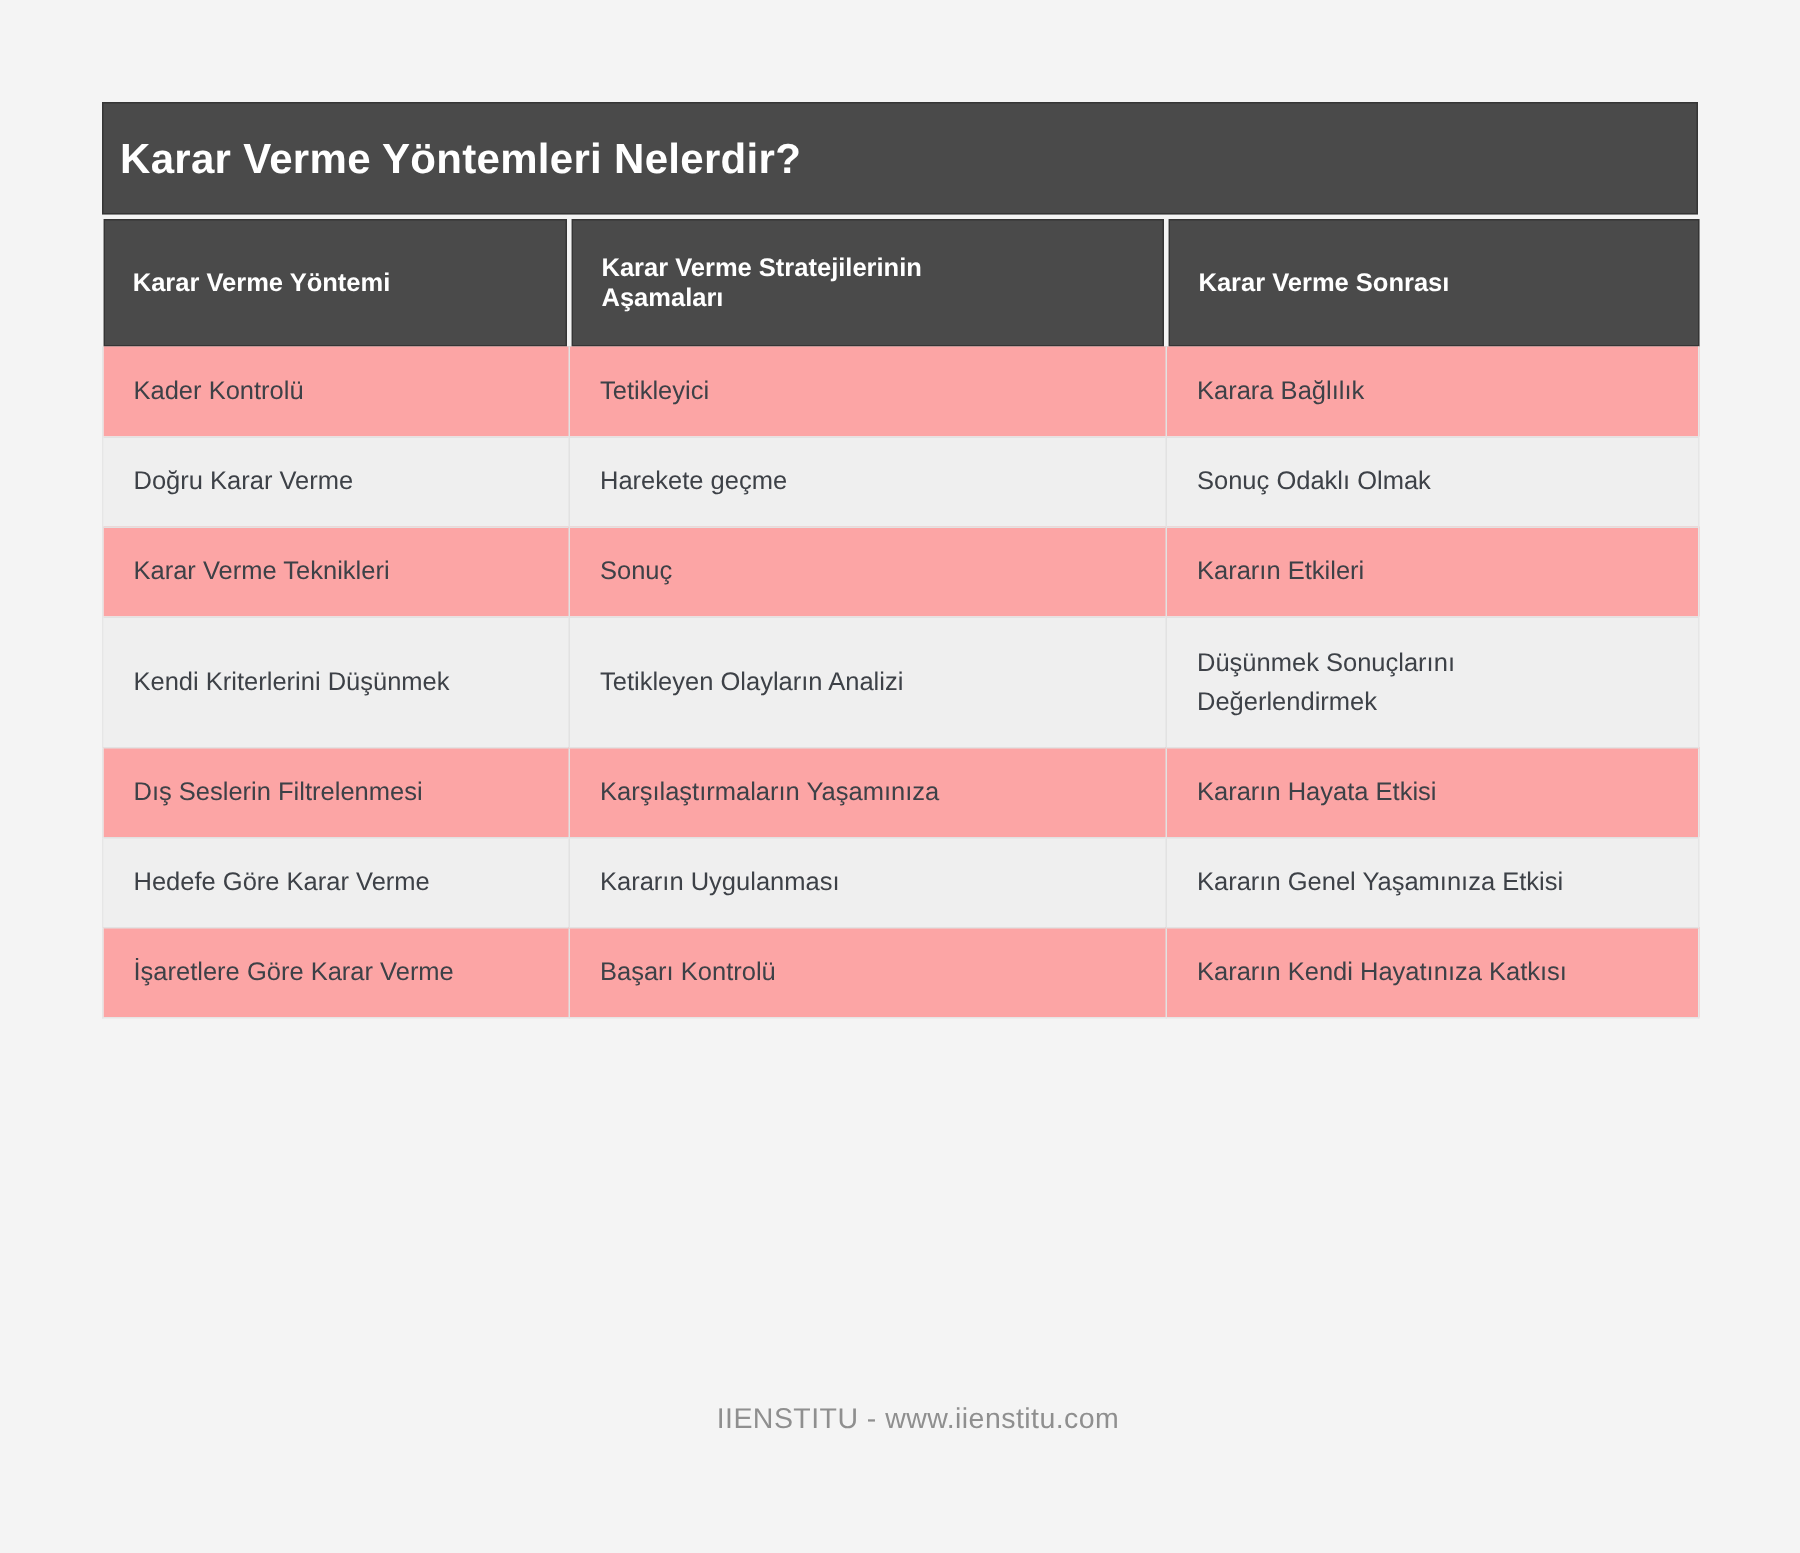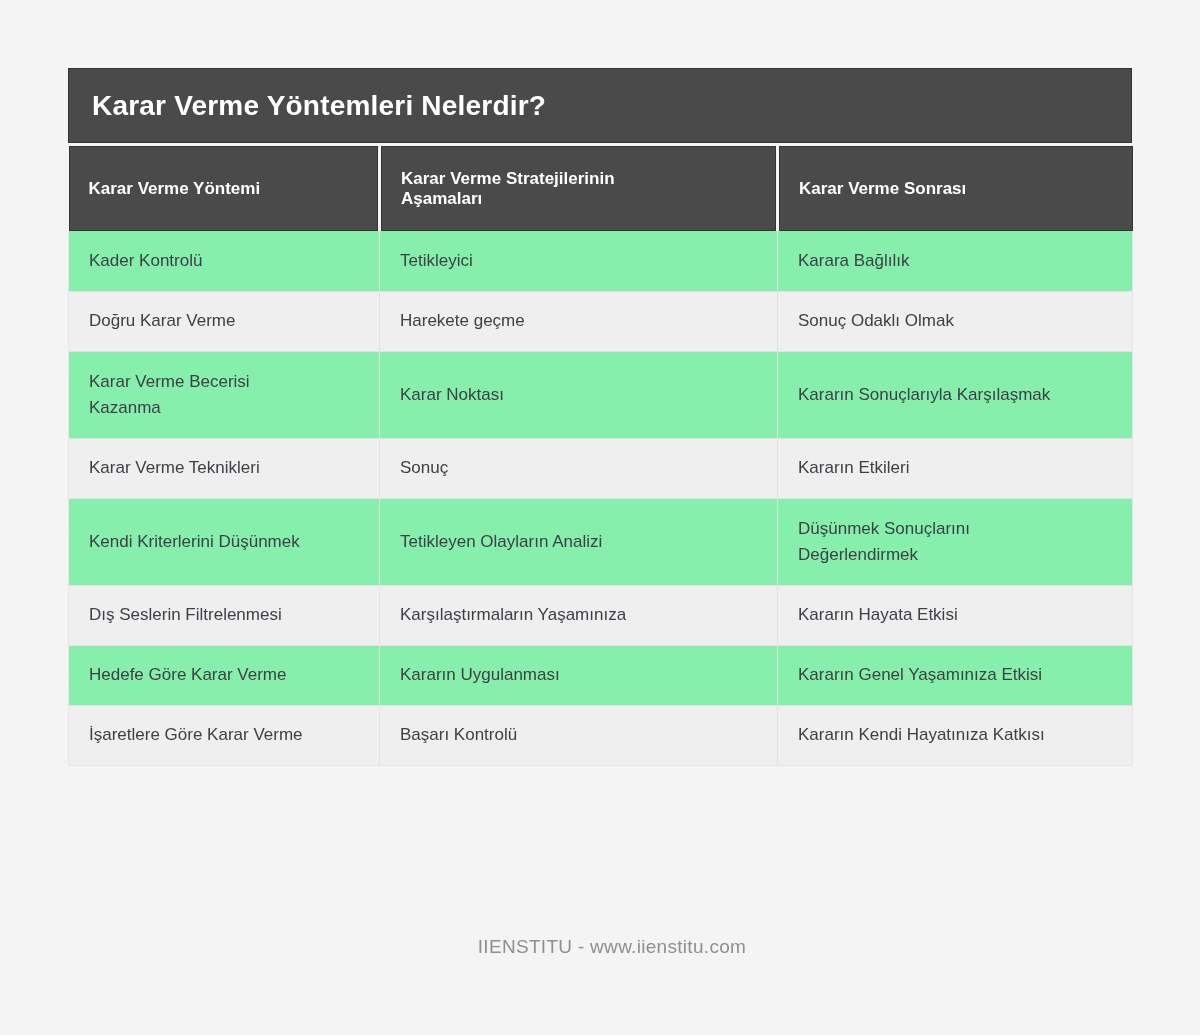--- a/index.html
+++ b/index.html
@@ -13,21 +13,21 @@
     position: absolute;
     left: 68px; top: 68px;
     width: 1064px;
   }
   .title-bar {
     background: #4a4a4a;
     box-shadow: inset 0 0 0 1px rgba(0,0,0,0.28);
     height: 75px;
     display: flex;
     align-items: center;
-    padding: 0 24px;
+    padding: 0 12px;
     margin-bottom: 3px;
   }
   .title-bar h1 {
     color: #ffffff;
     font-size: 28px;
     font-weight: bold;
     letter-spacing: 0.2px;
   }
   table {
     width: 100%;
@@ -48,21 +48,21 @@
     height: 85px;
     padding: 10px 20px;
   }
   thead th:not(:last-child) { border-right: 3px solid #f4f4f4; }
   tbody td {
     font-size: 17px;
     color: #3d4147;
     vertical-align: middle;
     padding: 10px 20px;
     line-height: 1.5;
-    background: #86efac;
+    background: #fca5a5;
   }
   tbody tr { height: 60px; }
   tbody tr.tall { height: 87px; }
   tbody tr:nth-child(even) td { background: #efefef; }
   tbody tr + tr td { border-top: 1px solid #e2e2e2; }
   tbody td:not(:last-child) { border-right: 1px solid #e2e2e2; }
   tbody td:first-child { border-left: 1px solid #e6e6e6; }
   tbody td:last-child { border-right: 1px solid #e6e6e6; }
   tbody tr:last-child td { border-bottom: 1px solid #e6e6e6; }
   .wrap-hdr { display: block; max-width: 280px; }
@@ -106,27 +106,20 @@
       <tr>
         <td><span>Kader Kontrolü</span></td>
         <td><span>Tetikleyici</span></td>
         <td><span>Karara Bağlılık</span></td>
       </tr>
       <tr>
         <td><span>Doğru Karar Verme</span></td>
         <td><span>Harekete geçme</span></td>
         <td><span>Sonuç Odaklı Olmak</span></td>
       </tr>
-      <tr class="tall">
-        <td>
-            <span class="wrap-190">Karar Verme Becerisi Kazanma</span>
-          </td>
-        <td><span>Karar Noktası</span></td>
-        <td><span>Kararın Sonuçlarıyla Karşılaşmak</span></td>
-      </tr>
       <tr>
         <td><span>Karar Verme Teknikleri</span></td>
         <td><span>Sonuç</span></td>
         <td><span>Kararın Etkileri</span></td>
       </tr>
       <tr class="tall">
         <td><span>Kendi Kriterlerini Düşünmek</span></td>
         <td><span>Tetikleyen Olayların Analizi</span></td>
         <td>
             <span class="wrap-210">Düşünmek Sonuçlarını Değerlendirmek</span>

